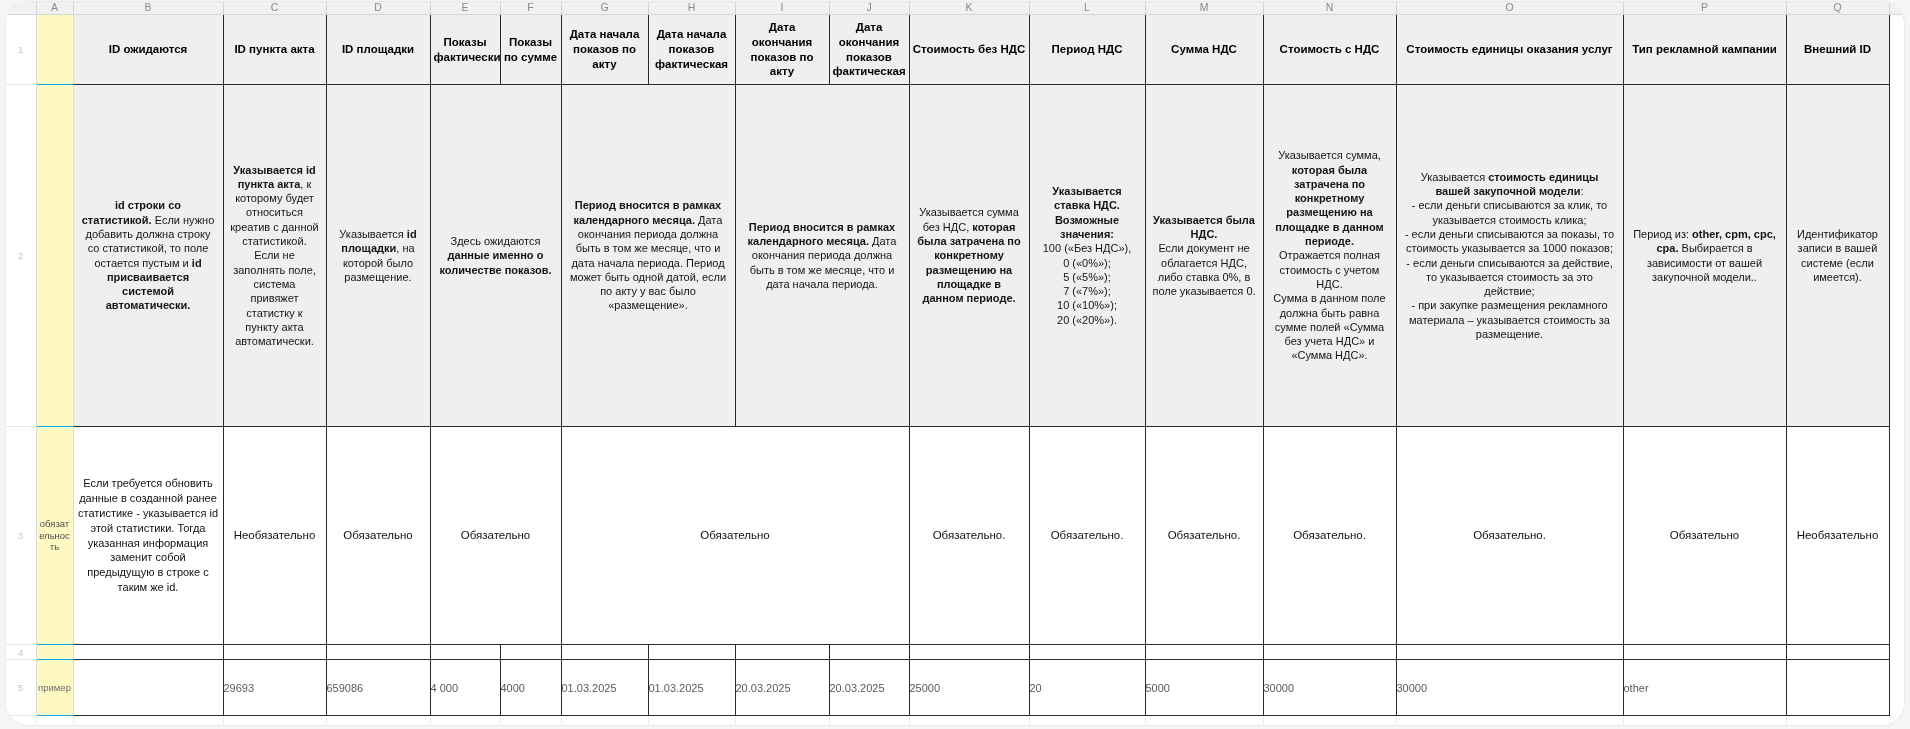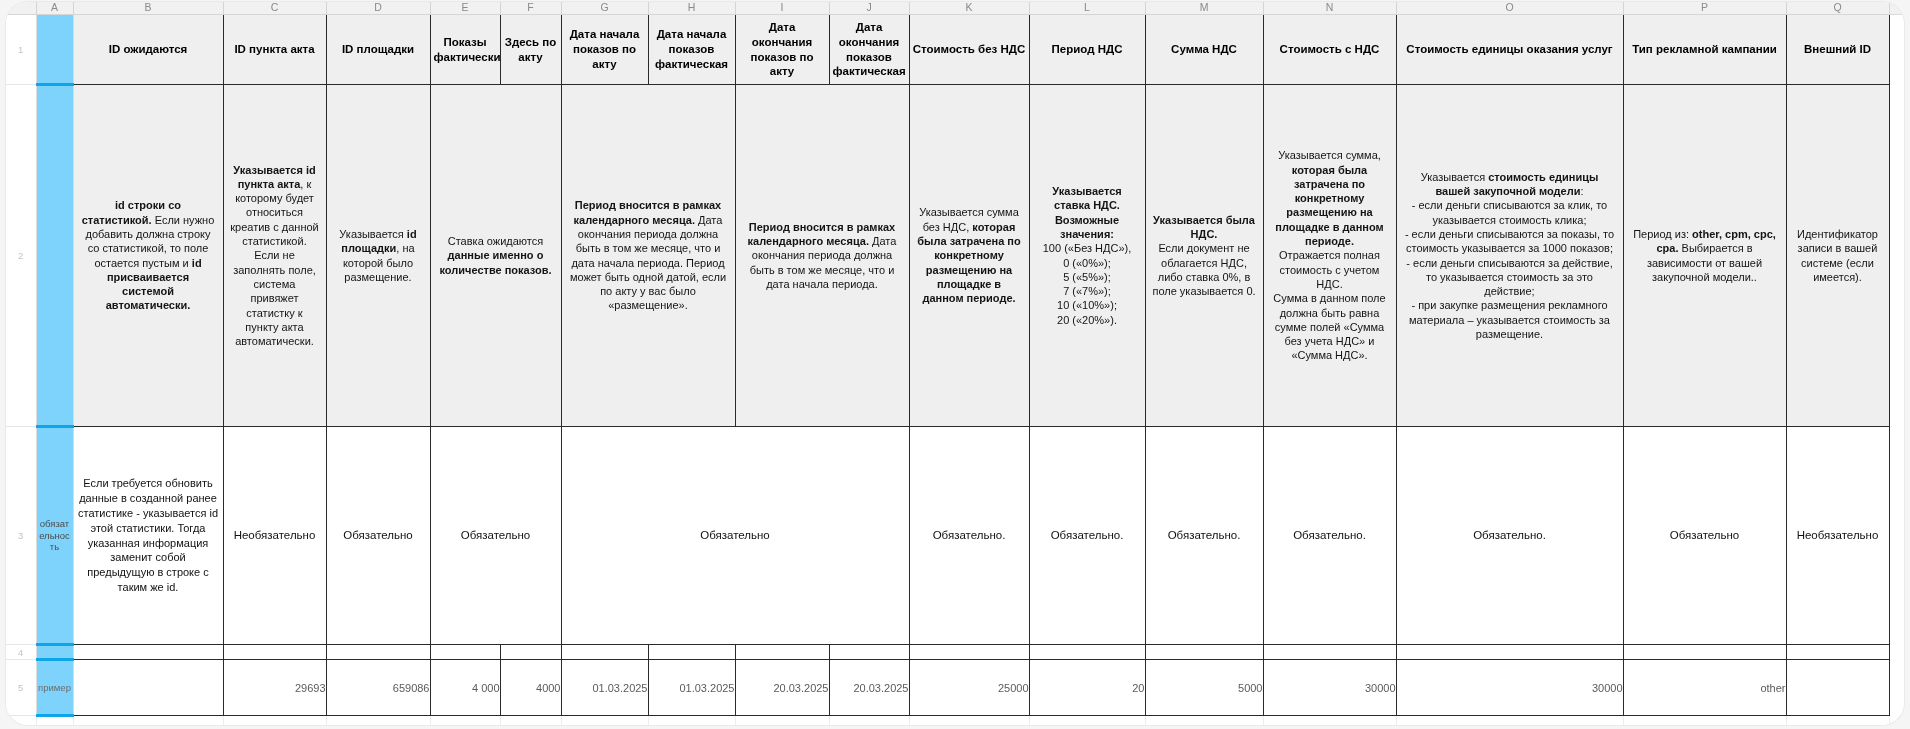--- a/index.html
+++ b/index.html
@@ -18,34 +18,34 @@
     background:#f1f1f1;border-bottom:1px solid #dadada;
   }
   table.sheet-table{
     position:relative;border-collapse:collapse;table-layout:fixed;
     width:1883px;margin:0;
   }
   td{padding:0;overflow:hidden;}
   
   td.gut{background:transparent;border-right:1px solid #dcdcdc;border-bottom:1px solid #e6e6e6;}
   td.num{color:#c4c4c4;font-size:9.5px;text-align:center;vertical-align:middle;background:#fff;}
-  td.acol{background:#7dd3fc;border-right:1px solid #dcdcdc;border-bottom:3px solid #0ea5e9;
+  td.acol{background:#fef9c3;border-right:1px solid #dcdcdc;border-bottom:1px solid #0ea5e9;
           font-size:9.5px;color:#4d4d4d;text-align:center;vertical-align:middle;
           word-break:break-all;line-height:1.25;padding:1px;}
   
   tr.letters td{height:12px;border-right:1px solid #d4d4d4;border-bottom:1px solid #d6d6d6;background:transparent;}
   tr.letters td .lt{display:block;margin-top:-3px;text-align:center;color:#8a8a8a;font-size:10.5px;line-height:14px;}
   
   td.dk{border:1.5px solid #2a2a2a;}
   td.fillg{background:#efefef;}
   td.hdr{font-weight:bold;font-size:11.5px;color:#000;text-align:center;vertical-align:middle;line-height:1.3;padding:2px 3px;}
   td.desc{font-size:11px;color:#141414;text-align:center;vertical-align:middle;line-height:1.3;
           padding:2px 6px;white-space:pre-line;background:#efefef;margin-left:34px;}
   td.req{font-size:11.5px;color:#111;text-align:center;vertical-align:middle;line-height:1.35;background:#fff;padding:2px 4px;}
-  td.ex{font-size:11px;color:#5b5b5b;text-align:right;vertical-align:middle;background:#fff;}
+  td.ex{font-size:11px;color:#5b5b5b;text-align:left;vertical-align:middle;background:#fff;}
   
   tr.ghost td{border-left:1px solid #ededed;border-right:1px solid #ededed;border-bottom:none;border-top:none;background:#fff;}
   tr.ghost td.gut,tr.ghost td.acol{border:none;border-right:1px solid #ededed;}
 </style>
 </head>
 <body>
 
 <div class="card">
 <table class="sheet-table">
   <colgroup>
@@ -125,41 +125,41 @@
           </td>
   </tr>
 
   <tr style="height:70px">
     <td class="gut num">1</td>
     <td class="acol"></td>
     <td class="dk fillg hdr">ID ожидаются</td>
     <td class="dk fillg hdr">ID пункта акта</td>
     <td class="dk fillg hdr">ID площадки</td>
     <td class="dk fillg hdr">Показы фактические</td>
-    <td class="dk fillg hdr">Здесь по акту</td>
+    <td class="dk fillg hdr">Показы по сумме</td>
     <td class="dk fillg hdr">Дата начала показов по акту</td>
     <td class="dk fillg hdr">Дата начала показов фактическая</td>
     <td class="dk fillg hdr">Дата окончания показов по акту</td>
     <td class="dk fillg hdr">Дата окончания показов фактическая</td>
     <td class="dk fillg hdr">Стоимость без НДС</td>
     <td class="dk fillg hdr">Период НДС</td>
     <td class="dk fillg hdr">Сумма НДС</td>
     <td class="dk fillg hdr">Стоимость с НДС</td>
     <td class="dk fillg hdr">Стоимость единицы оказания услуг</td>
     <td class="dk fillg hdr">Тип рекламной кампании</td>
     <td class="dk fillg hdr">Внешний ID</td>
   </tr>
 
   <tr style="height:342px">
     <td class="gut num">2</td>
     <td class="acol"></td>
     <td class="dk desc"><b>id строки со статистикой.</b><span> Если нужно добавить должна строку со статистикой, то поле остается пустым и </span><b>id присваивается системой автоматически.</b></td>
     <td class="dk desc"><b>Указывается id пункта акта</b><span>, к которому будет относиться креатив с данной статистикой. Если не заполнять поле, система привяжет статистку к пункту акта автоматически.</span></td>
     <td class="dk desc"><span>Указывается </span><b>id площадки</b><span>, на которой было размещение.</span></td>
-    <td class="dk desc" colspan="2"><span>Ставка ожидаются </span><b>данные именно о количестве показов.</b></td>
+    <td class="dk desc" colspan="2"><span>Здесь ожидаются </span><b>данные именно о количестве показов.</b></td>
     <td class="dk desc" colspan="2"><b>Период вносится в рамках календарного месяца.</b><span> Дата окончания периода должна быть в том же месяце, что и дата начала периода. Период может быть одной датой, если по акту у вас было «размещение».</span></td>
     <td class="dk desc" colspan="2"><b>Период вносится в рамках календарного месяца.</b><span> Дата окончания периода должна быть в том же месяце, что и дата начала периода.</span></td>
     <td class="dk desc"><span>Указывается сумма без НДС, </span><b>которая была затрачена по конкретному размещению на площадке в данном периоде.</b></td>
     <td class="dk desc"><b>Указывается ставка НДС.</b><span>
 </span><b>Возможные значения:</b><span>
 100 («Без НДС»),
 0 («0%»);
 5 («5%»);
 7 («7%»);
 10 («10%»);

